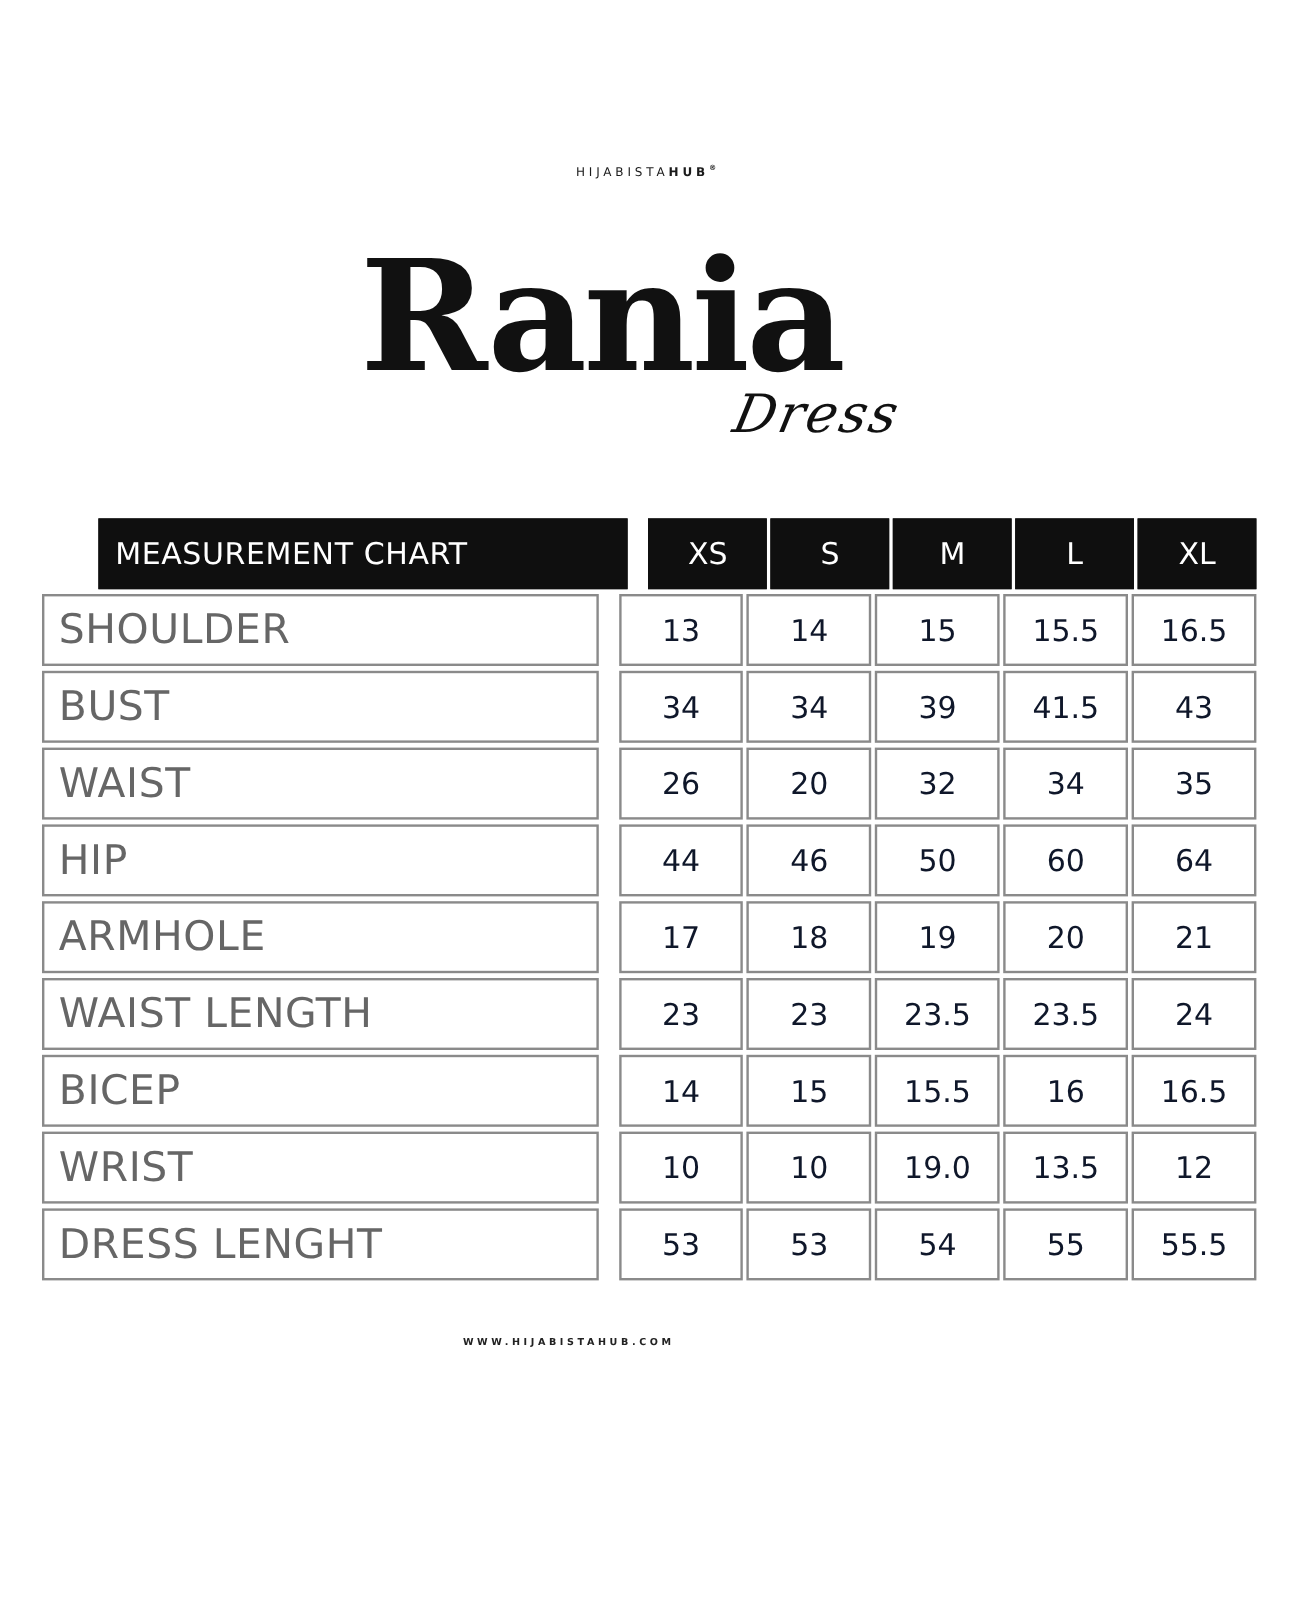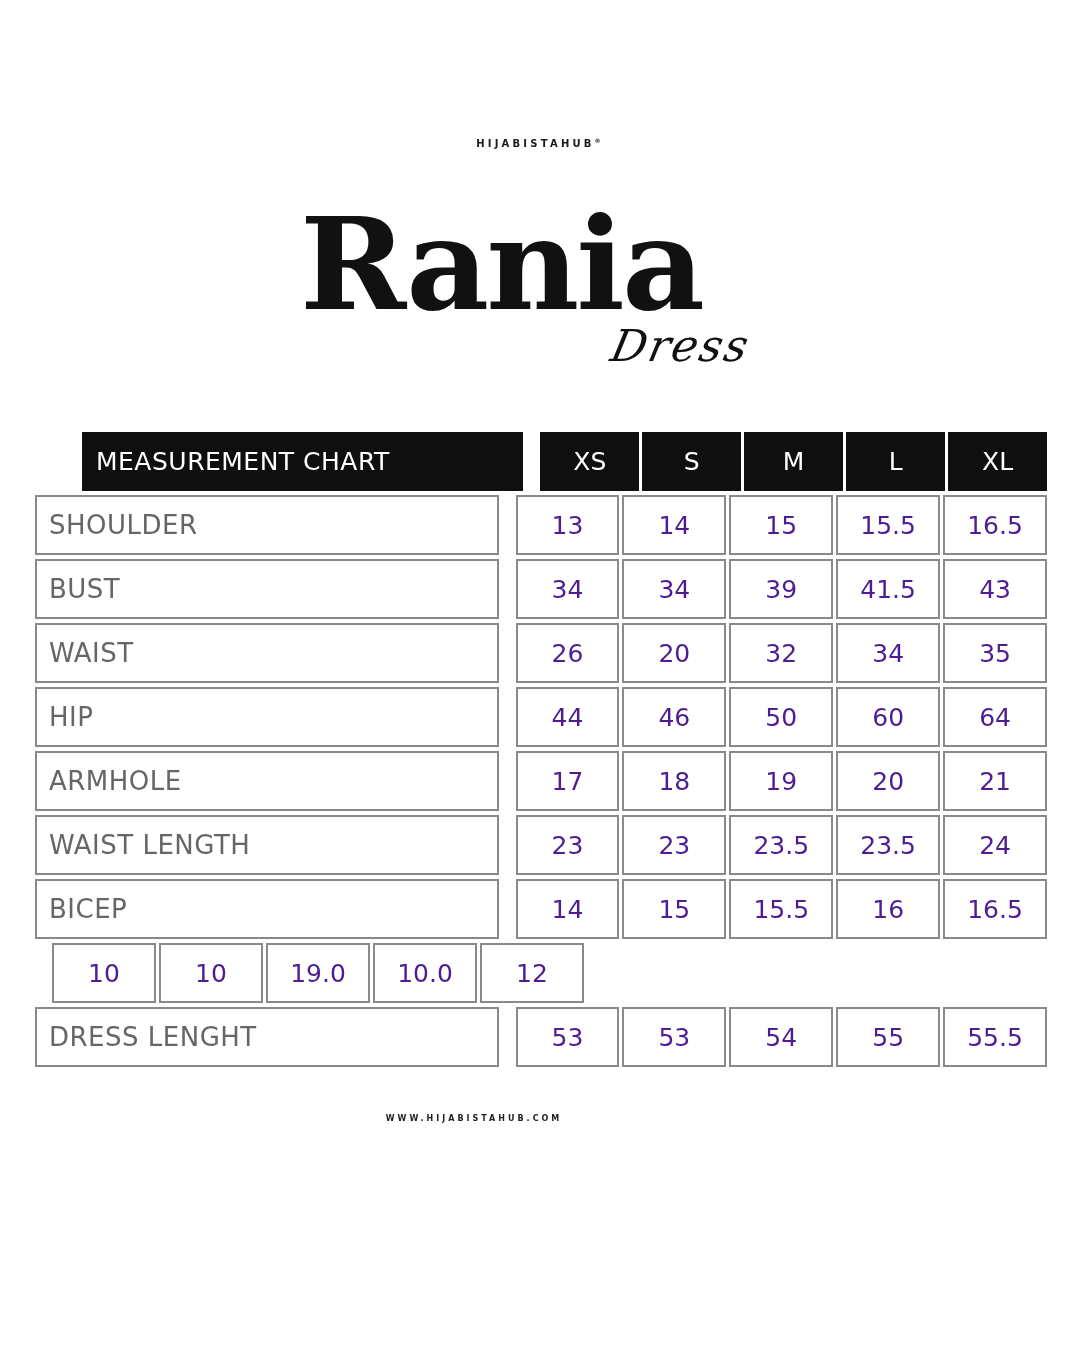--- a/index.html
+++ b/index.html
@@ -1,28 +1,28 @@
 <!DOCTYPE html>
 <html><head>
   <meta charset="utf-8">
   <style>
     html, body { margin: 0; padding: 0; background: #ffffff; }
     body { width: 1080px; height: 1350px; position: relative; overflow: hidden; font-family: "DejaVu Sans", sans-serif; }
     .brand { position: absolute; top: 137px; left: 0; width: 1080px; text-align: center; font-size: 10px; letter-spacing: 3.2px; color: #1a1a1a; font-weight: bold; }
-    .brand .thin { font-weight: bold; }
+    .brand .thin { font-weight: normal; }
     .brand .bold { font-weight: 900; }
     .title-wrap { position: absolute; top: 200px; left: 300px; width: 490px; height: 190px; }
     .title-main { position: absolute; left: 0; top: 0; font-family: "DejaVu Serif", serif; font-weight: bold; font-size: 128px; color: #111; letter-spacing: -3px; line-height: 1; text-align: center; }
     .title-sub { position: absolute; left: 312px; top: 120px; font-family: "DejaVu Serif", serif; font-style: italic; font-size: 44px; color: #111; letter-spacing: 2px; transform: skewX(-12deg); }
     .chart { position: absolute; left: 35px; top: 432px; width: 1012px; }
     .row { display: flex; height: 60px; margin-bottom: 4px; }
     .row.header { height: 59px; margin-bottom: 4px; padding-left: 47px; }
-    .label-cell { width: 464px; box-sizing: border-box; border: 2px solid #8a8a8a; background: #fff; color: #666; font-size: 26px; padding-left: 12px; display: flex; align-items: center; letter-spacing: 0.5px; }
+    .label-cell { width: 464px; box-sizing: border-box; border: 2px solid #8a8a8a; background: #fff; color: #666; font-size: 34px; padding-left: 12px; display: flex; align-items: center; letter-spacing: 0.5px; }
     .gap { width: 17px; flex: none; }
-    .val-cell { width: 104px; box-sizing: border-box; border: 2px solid #8a8a8a; background: #fff; color: #4c1d95; font-size: 25px; display: flex; align-items: center; justify-content: center; margin-right: 3px; }
+    .val-cell { width: 104px; box-sizing: border-box; border: 2px solid #8a8a8a; background: #fff; color: #0f172a; font-size: 25px; display: flex; align-items: center; justify-content: center; margin-right: 3px; }
     .val-cell:last-child { margin-right: 0; }
     .header .label-cell { background: #0f0f0f; border-color: #0f0f0f; color: #fff; font-size: 25px; }
     .header .val-cell { background: #0f0f0f; border-color: #0f0f0f; color: #fff; font-size: 25px; }
     .footer { position: absolute; top: 1114px; left: 0; width: 948px; text-align: center; font-size: 8px; letter-spacing: 3px; color: #222; font-weight: bold; }
   </style>
 </head>
 <body>
 
 <div class="brand">
   <span class="thin">HIJABISTA</span><span class="bold">HUB</span><sup style="font-size:6px">®</sup>
@@ -101,25 +101,26 @@
       <div class="row">
         <div class="label-cell">BICEP</div>
         <div class="gap"></div>
         <div class="val-cell">14</div>
         <div class="val-cell">15</div>
         <div class="val-cell">15.5</div>
         <div class="val-cell">16</div>
         <div class="val-cell">16.5</div>
       </div>
       <div class="row">
+        <div class="label-cell">WRIST</div>
         <div class="gap"></div>
         <div class="val-cell">10</div>
         <div class="val-cell">10</div>
         <div class="val-cell">19.0</div>
-        <div class="val-cell">10.0</div>
+        <div class="val-cell">13.5</div>
         <div class="val-cell">12</div>
       </div>
       <div class="row">
         <div class="label-cell">DRESS LENGHT</div>
         <div class="gap"></div>
         <div class="val-cell">53</div>
         <div class="val-cell">53</div>
         <div class="val-cell">54</div>
         <div class="val-cell">55</div>
         <div class="val-cell">55.5</div>

